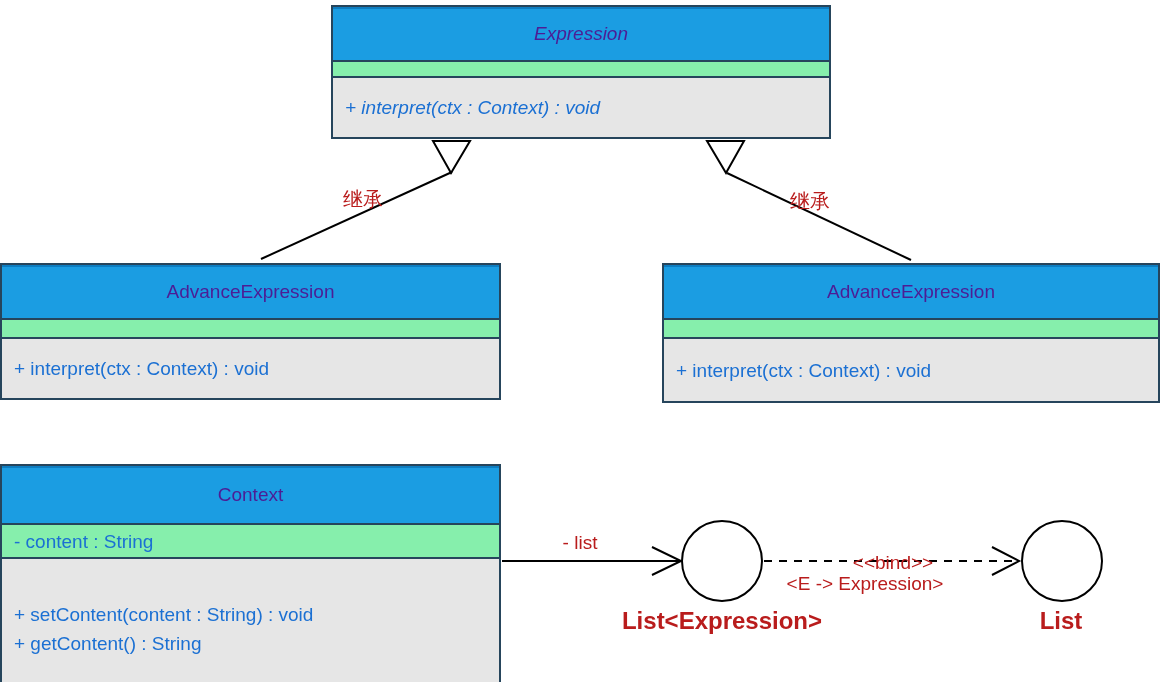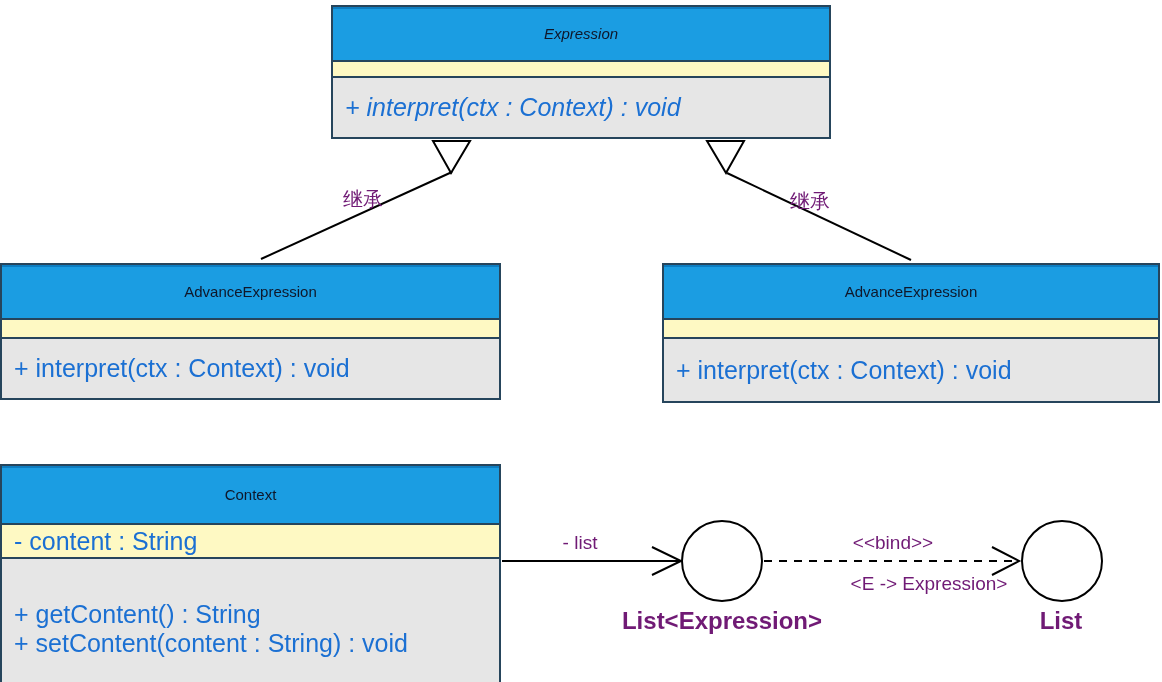--- a/index.html
+++ b/index.html
@@ -18,57 +18,57 @@
     box-sizing: border-box;
     border: 2px solid #26455c;
     background: #e6e6e6;
     display: flex;
     flex-direction: column;
   }
   .uml-title {
     flex: 0 0 auto;
     background: #1b9de2;
     border-bottom: 2px solid #26455c;
-    color: #0f172a;
-    font-size: 15px;
+    color: #4c1d95;
+    font-size: 19px;
     display: flex;
     align-items: center;
     justify-content: center;
     box-shadow: inset 0 2px 0 #0d7dc1;
   }
   .uml-attrs {
     flex: 0 0 auto;
-    background: #fef9c3;
+    background: #86efac;
     border-bottom: 2px solid #26455c;
     display: flex;
     flex-direction: column;
     justify-content: center;
     padding: 0 12px;
     box-sizing: border-box;
   }
   .uml-methods {
     flex: 1 1 auto;
     display: flex;
     flex-direction: column;
     justify-content: center;
     padding: 0 12px;
   }
   .member {
     color: #1b70d3;
-    font-size: 25px;
+    font-size: 19px;
     line-height: 29px;
     white-space: nowrap;
   }
   .italic { font-style: italic; }
 
   .lbl {
     position: absolute;
     transform: translateX(-50%);
     font-size: 19px;
-    color: #701a75;
+    color: #b91c1c;
     white-space: nowrap;
     line-height: 20px;
   }
   .lbl.cn { font-size: 20px; }
   .lbl.bold { font-weight: bold; font-size: 24px; }
 </style>
 </head>
 <body>
 
 <div class="canvas">
@@ -115,27 +115,27 @@
       <div class="member">+ interpret(ctx : Context) : void</div>
     </div>
   </div>
 
   <div class="uml-class" style="left:0px; top:456px; width:501px; height:237px;margin-top:8px;">
     <div class="uml-title" style="flex-basis:57px;">Context</div>
     <div class="uml-attrs" style="flex-basis:34px;">
       <div class="member">- content : String</div>
     </div>
     <div class="uml-methods">
+      <div class="member">+ setContent(content : String) : void</div>
       <div class="member">+ getContent() : String</div>
-      <div class="member">+ setContent(content : String) : void</div>
     </div>
   </div>
 
   <div class="lbl cn" style="left:363px; top:189px;">继承</div>
   <div class="lbl cn" style="left:810px; top:191px;">继承</div>
   <div class="lbl" style="left:580px; top:533px;">- list</div>
-  <div class="lbl" style="left:893px; top:533px;">&lt;&lt;bind&gt;&gt;</div>
-  <div class="lbl" style="left:929px; top:574px;">&lt;E -&gt; Expression&gt;</div>
+  <div class="lbl" style="left:893px; top:553px;">&lt;&lt;bind&gt;&gt;</div>
+  <div class="lbl" style="left:865px; top:574px;">&lt;E -&gt; Expression&gt;</div>
 
   <div class="lbl bold" style="left:722px; top:611px;">List&lt;Expression&gt;</div>
   <div class="lbl bold" style="left:1061px; top:611px;text-align:center;">List</div>
 
 </div>
 
 </body></html>

